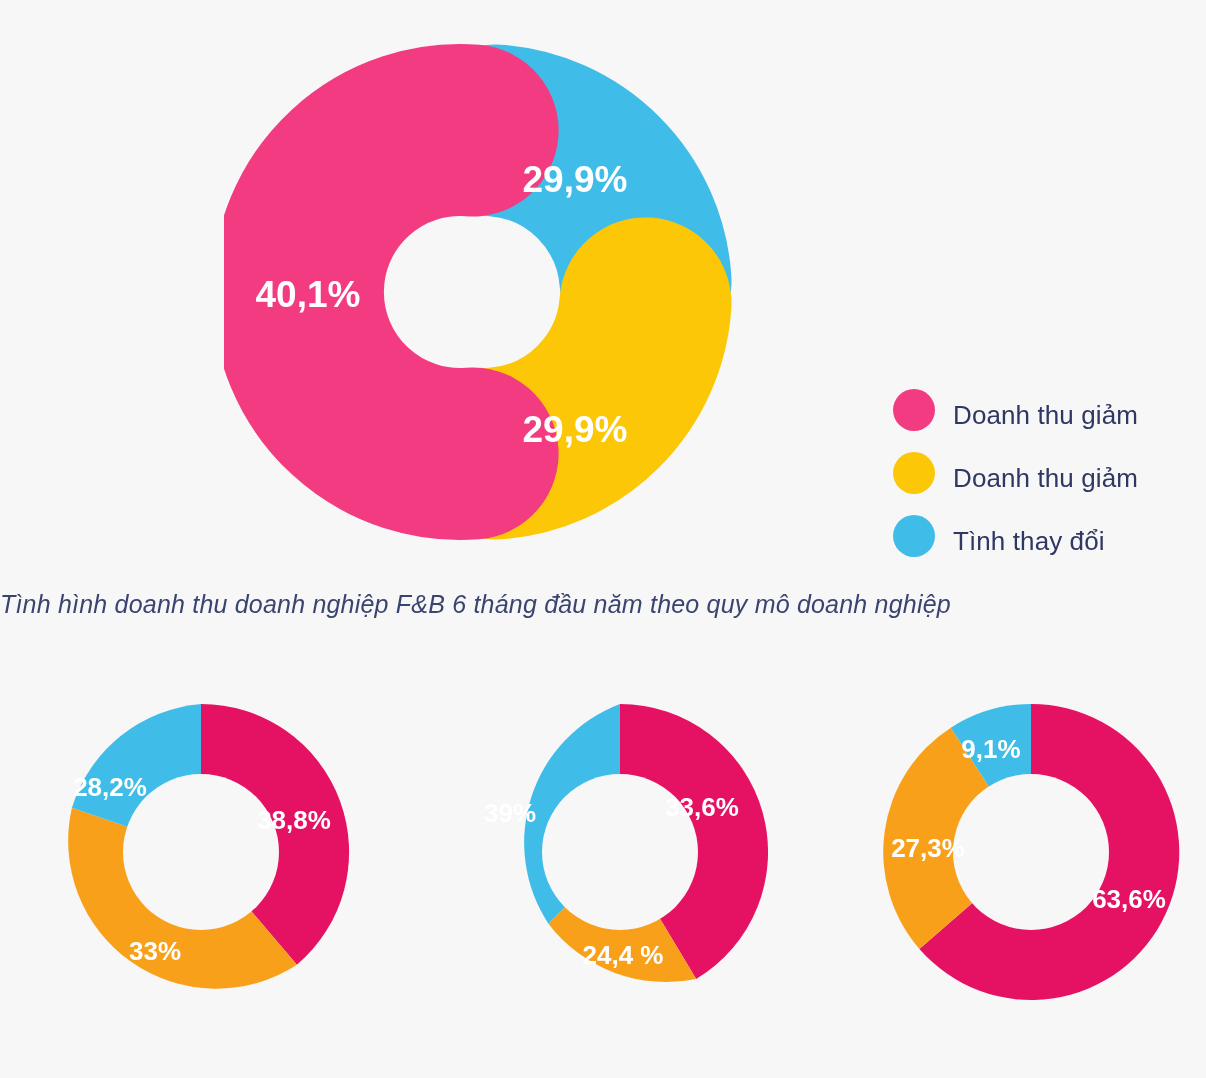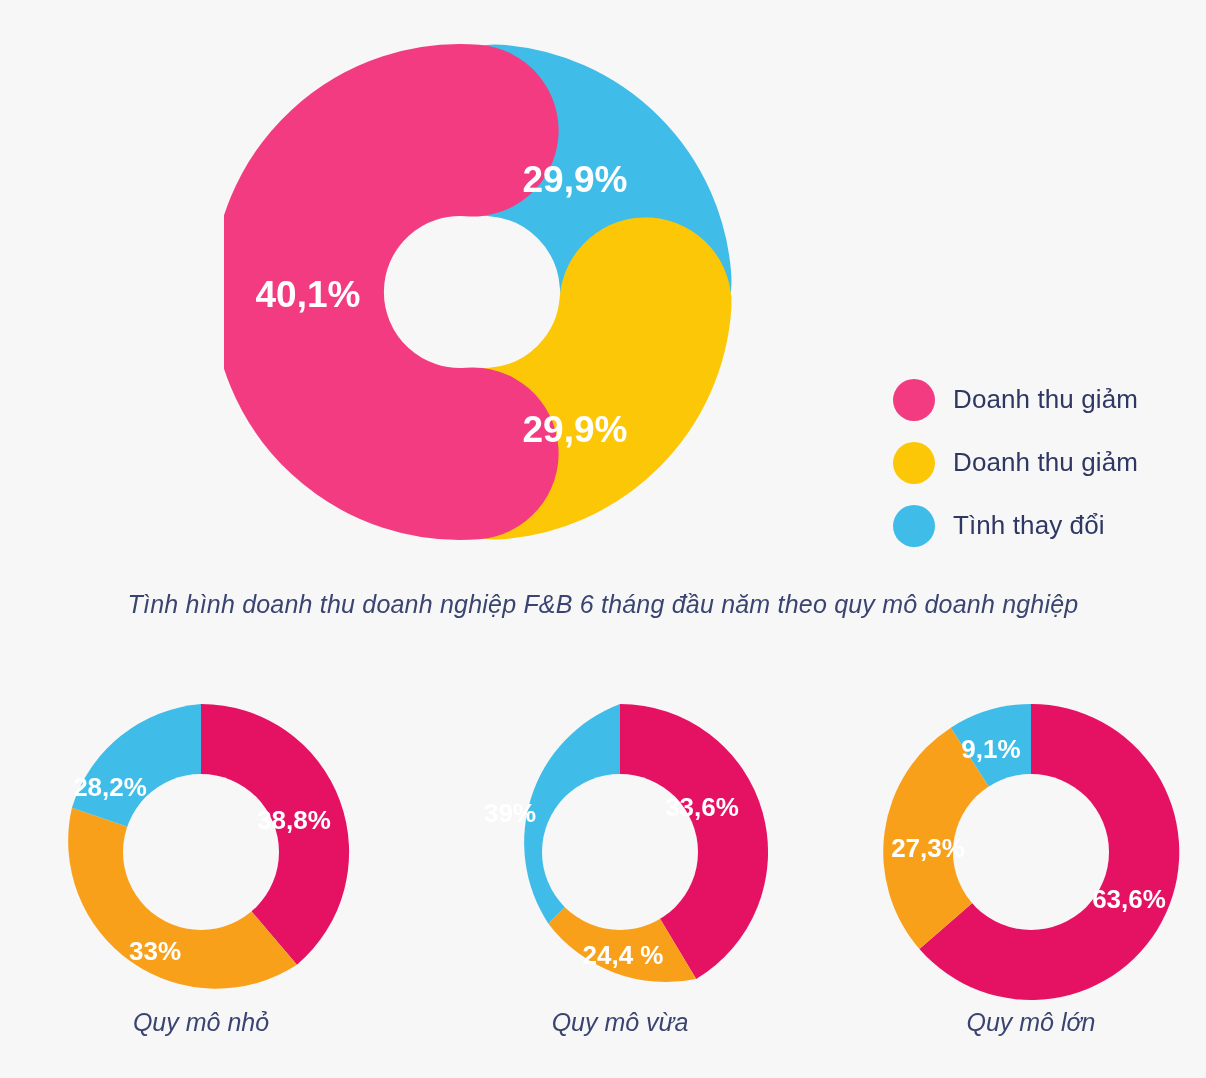--- a/index.html
+++ b/index.html
@@ -38,21 +38,21 @@
 
   
   .legend {
     position: absolute;
     left: 893px;
     top: 368px;
     width: 300px;
   }
   .legend-row {
     display: flex;
-    align-items: center;
+    align-items: flex-end;
     height: 63px;
   }
   .legend-dot {
     width: 42px;
     height: 42px;
     border-radius: 50%;
     flex: 0 0 auto;
   }
   .legend-text {
     margin-left: 18px;
@@ -61,21 +61,20 @@
     letter-spacing: 0.1px;
     white-space: nowrap;
   }
 
   
   .caption {
     position: absolute;
     left: 0;
     top: 590px;
     width: 1206px;
-    text-align: center;
     font-style: italic;
     font-size: 25px;
     color: #3a4470;
     letter-spacing: 0.2px;
   }
 
   
   .small-row {
     position: absolute;
     left: 0;
@@ -198,19 +197,14 @@
           <path fill="#3fbde8" d="M 160 160 L 79.8 35.7 A 148 148 0 0 1 160 12 Z"></path>
           <circle cx="160" cy="160" r="78" fill="#f7f7f7"></circle>
         </g>
         <text class="slice-label" x="258" y="216" font-size="26" text-anchor="middle" font-family="Liberation Sans, sans-serif">63,6%</text>
         <text class="slice-label" x="57" y="165" font-size="26" text-anchor="middle" font-family="Liberation Sans, sans-serif">27,3%</text>
         <text class="slice-label" x="120" y="66" font-size="26" text-anchor="middle" font-family="Liberation Sans, sans-serif">9,1%</text>
       </svg>
     </div>
   </div>
 
-  <div class="small-caption-row">
-    <div class="small-caption smc-0">Quy mô nhỏ</div>
-    <div class="small-caption smc-1">Quy mô vừa</div>
-    <div class="small-caption smc-2">Quy mô lớn</div>
-  </div>
 
 </div>
 
 </body></html>

